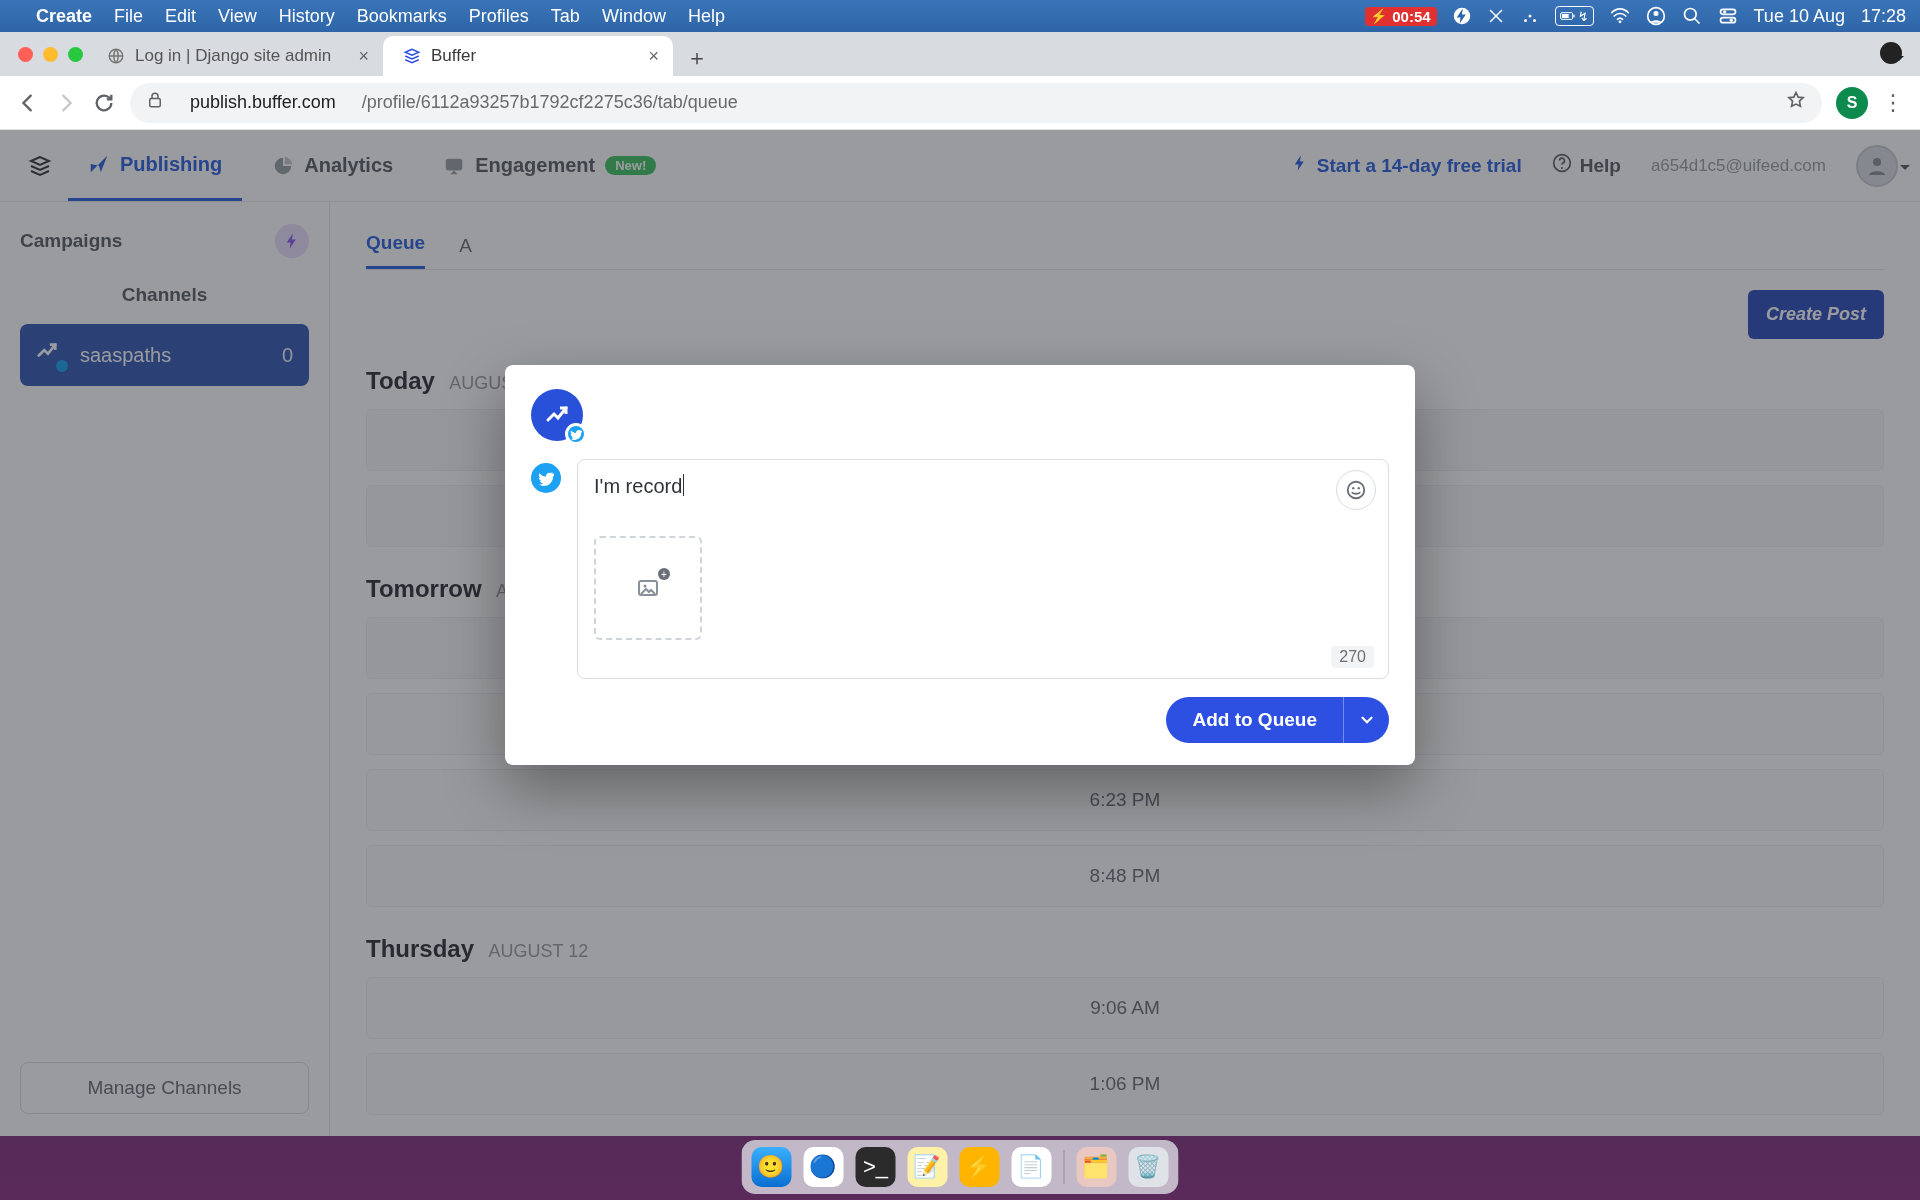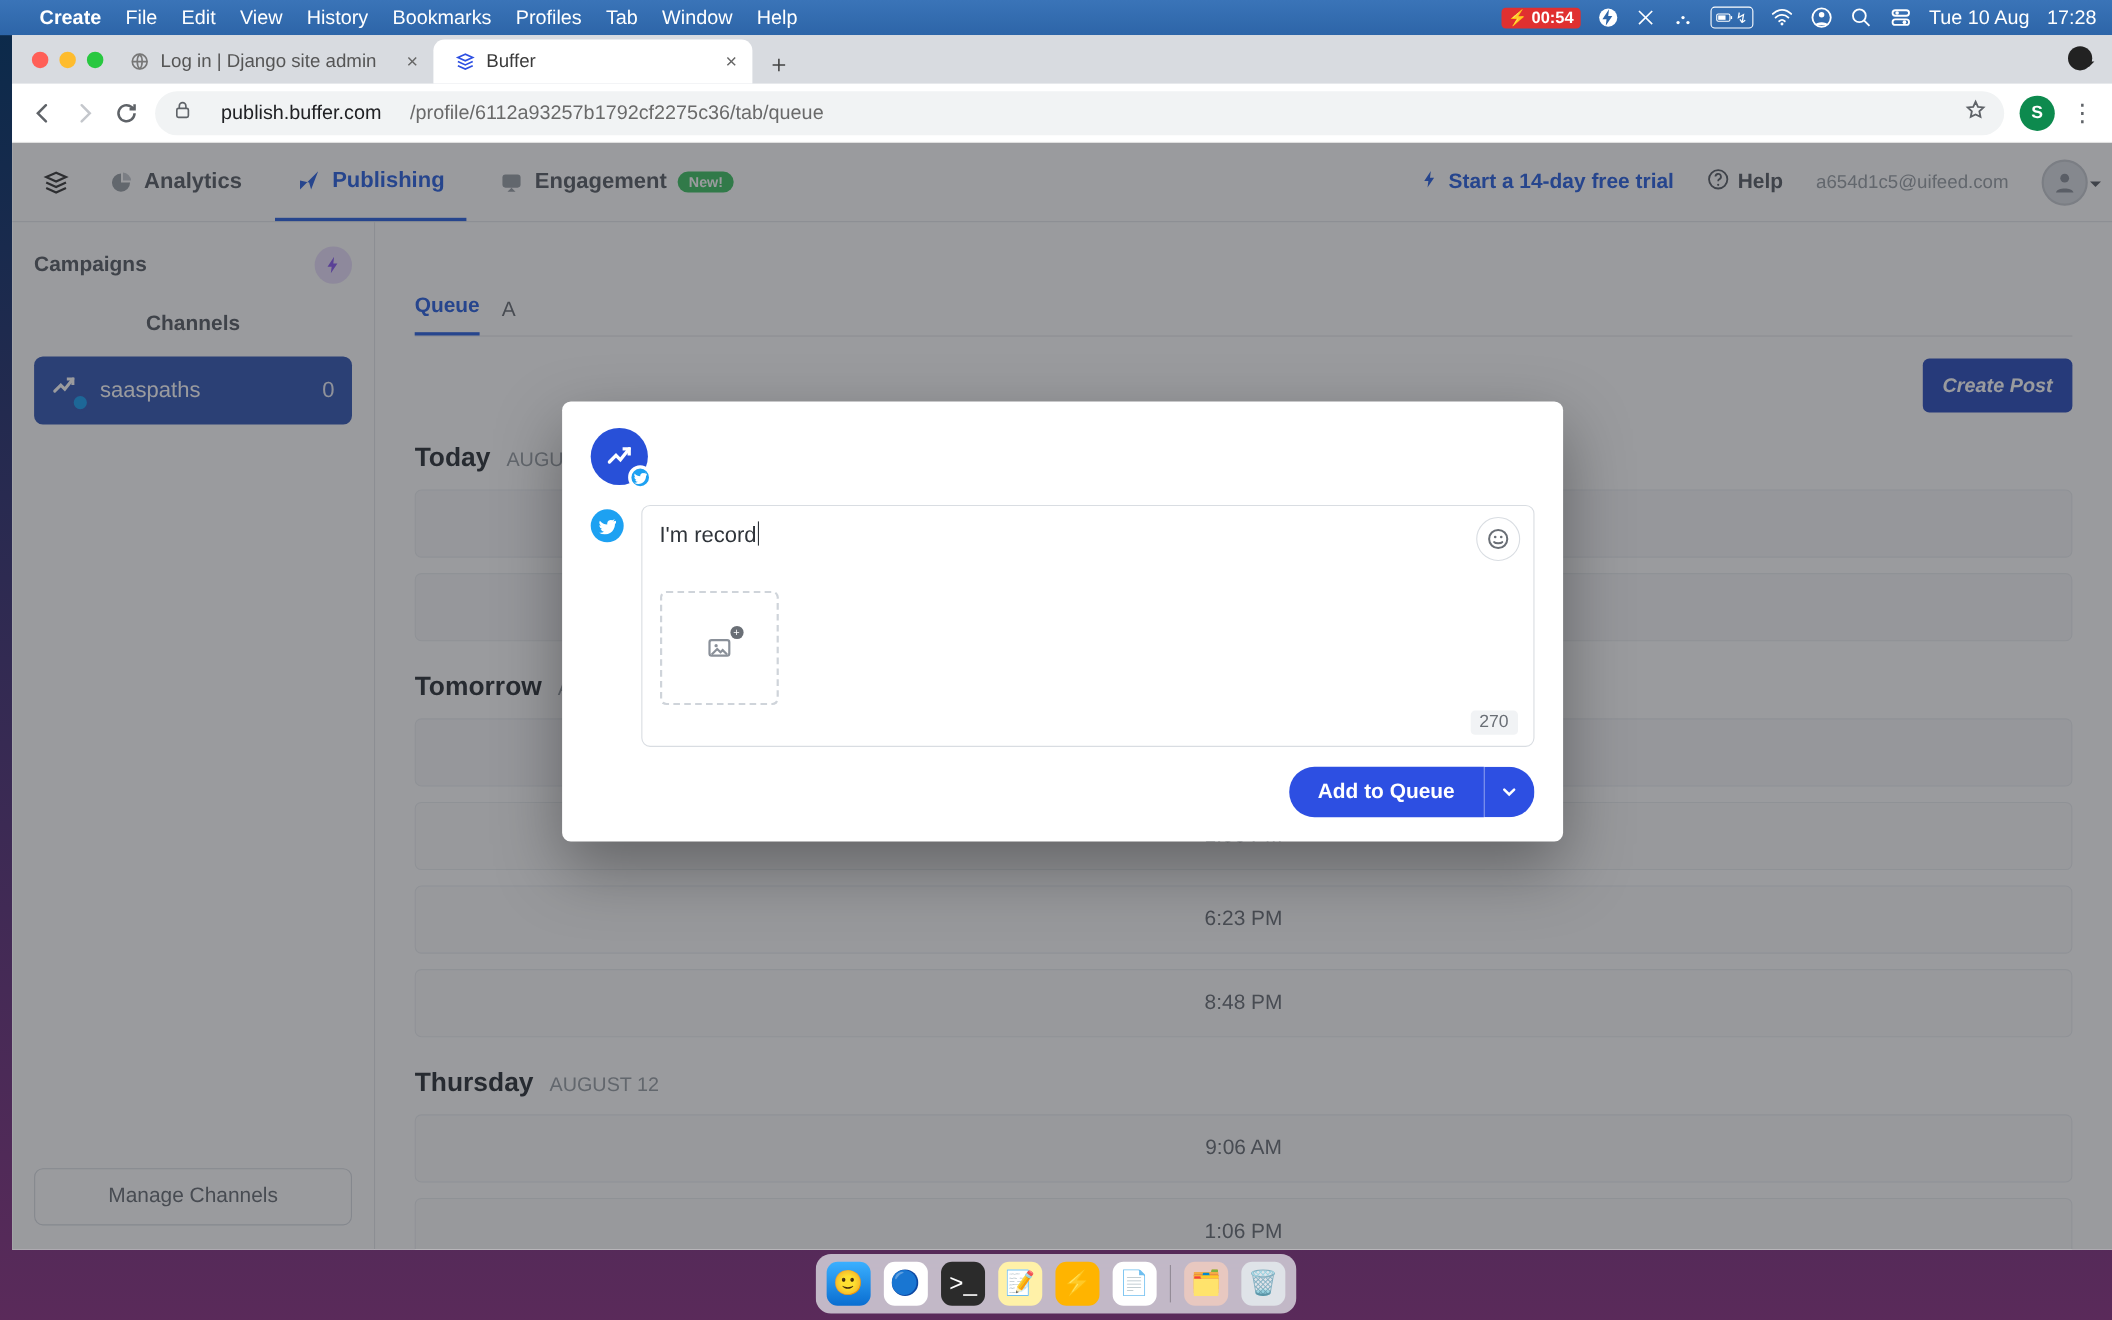--- a/index.html
+++ b/index.html
@@ -18,21 +18,21 @@
   .menubar .right { gap:16px; }
   .menubar .apple { font-size:20px; }
   .menubar .app { font-weight:700; }
   .menubar .icon { display:inline-flex; align-items:center; }
   .menubar svg { fill:#fff; }
   .batt-pill { border:1.5px solid #fff; border-radius:4px; padding:1px 4px; font-size:13px; display:inline-flex; align-items:center; gap:2px;}
   .timer { background:#e03030; padding:1px 6px; border-radius:4px; font-size:15px; font-weight:700; display:inline-flex; align-items:center; gap:4px;}
   .timer::before{content:"⚡"; font-size:14px;}
 
   
-  .chrome { position:absolute; top:32px; left:11px; right:0; height: calc(1200px - 32px - 64px); background:#fff; }
+  .chrome { position:absolute; top:32px; left:0; right:0; height: calc(1200px - 32px - 64px); background:#fff; }
   .tabstrip { height:44px; background:#d8dbe0; display:flex; align-items:flex-end; padding-left:12px; position:relative;}
   .traffic { display:flex; gap:10px; align-items:center; height:100%; padding:0 10px 0 6px;}
   .dot{width:15px;height:15px;border-radius:50%;}
   .dot.r{background:#ff5f57;} .dot.y{background:#febc2e;} .dot.g{background:#28c840;}
   .tab { height:40px; min-width:290px; max-width:290px; border-radius:10px 10px 0 0; display:flex; align-items:center; padding:0 14px; font-size:17px; color:#3a3a3a; gap:10px; position:relative;}
   .tab.inactive { background:transparent; color:#555;}
   .tab.active { background:#ffffff;padding-left:20px; }
   .tab .favicon{width:18px;height:18px;display:inline-flex;align-items:center;justify-content:center;}
   .tab .close{margin-left:auto;color:#666;font-size:18px;}
   .newtab{width:36px;height:36px;display:flex;align-items:center;justify-content:center;color:#444;font-size:22px;margin-left:6px;}
@@ -71,21 +71,21 @@
   .side-head .chip{width:34px;height:34px;border-radius:50%;background:#e9dffb;display:flex;align-items:center;justify-content:center;color:#8a5cf0;}
   .side-sub{color:#5a5f66;font-size:19px;font-weight:600;margin-bottom:18px;text-align:center;}
   .channel{background:#3659b5;color:#fff;border-radius:8px;height:62px;display:flex;align-items:center;padding:0 16px;gap:14px;font-size:20px;}
   .channel .cicon{width:30px;height:30px;position:relative;}
   .channel .cicon svg{fill:#fff;}
   .channel .cicon .tw{position:absolute;right:-4px;bottom:-4px;width:16px;height:16px;border-radius:50%;background:#1da1f2;border:2px solid #3659b5;}
   .channel .count{margin-left:auto;opacity:.9;}
   .manage{margin-top:auto;border:1px solid #d9dde2;border-radius:8px;height:52px;display:flex;align-items:center;justify-content:center;color:#6a6f76;font-size:19px;}
 
   .main{flex:1;padding:22px 36px;overflow:hidden;}
-  .tabs{display:flex;gap:20px;border-bottom:1px solid #e6e8eb;height:46px;align-items:flex-end;position:relative;margin-top:36px;}
+  .tabs{display:flex;gap:34px;border-bottom:1px solid #e6e8eb;height:46px;align-items:flex-end;position:relative;}
   .tabs .t{font-size:19px;color:#6a6f76;padding-bottom:12px;}
   .tabs .t.active{color:#2d63e0;border-bottom:3px solid #2d63e0;font-weight:600;}
   .cta-row{display:flex;justify-content:flex-end;margin-top:20px;font-style:italic;}
   .cta{background:#2d4fbd;color:#fff;border-radius:6px;padding:14px 18px;font-size:18px;font-weight:600;}
 
   .day{margin-top:28px;}
   .day h3{font-size:24px;color:#2f343a;display:inline-block;margin-right:10px;}
   .day .sub{color:#9aa0a6;font-size:18px;}
   .slot{height:62px;border:1px solid #eceef1;border-radius:6px;margin-top:14px;display:flex;align-items:center;justify-content:center;color:#6a6f76;font-size:19px;background:#fbfbfc;}
   .slot.ghost{background:#f7f8fa;border-style:solid;color:transparent;}
@@ -260,32 +260,32 @@
   </div>
 
   <div class="page">
 
     <div class="topbar">
       <span class="brand">
           <svg class="i24" viewBox="0 0 24 24">
             <path d="M12 3 3 7l9 4 9-4-9-4zm-9 9 9 4 9-4M3 17l9 4 9-4" fill="none" stroke="#3a3a3a" stroke-width="2"></path>
           </svg>
         </span>
+      <div class="navitem active">
+        <span class="nicon"><svg class="i22" viewBox="0 0 24 24">
+              <path d="M3 21 21 3 14 21l-2-7-9-2z" fill="#2d63e0"></path>
+            </svg></span>
+        <span>Publishing</span>
+      </div>
       <div class="navitem">
         <span class="nicon"><svg class="i22" viewBox="0 0 24 24">
               <path d="M12 3a9 9 0 1 0 9 9h-9V3z" fill="#9aa0a6"></path>
               <path d="M14 2v8h8a9 9 0 0 0-8-8z" fill="#c6cad0"></path>
             </svg></span>
         <span>Analytics</span>
-      </div>
-      <div class="navitem active">
-        <span class="nicon"><svg class="i22" viewBox="0 0 24 24">
-              <path d="M3 21 21 3 14 21l-2-7-9-2z" fill="#2d63e0"></path>
-            </svg></span>
-        <span>Publishing</span>
       </div>
       <div class="navitem">
         <span class="nicon"><svg class="i22" viewBox="0 0 24 24">
               <rect x="3" y="4" width="18" height="13" rx="3" fill="#9aa0a6"></rect>
               <path d="M8 21l4-4 4 4" fill="#9aa0a6"></path>
             </svg></span>
         <span>Engagement</span>
         <span class="pill">New!</span>
       </div>
       <div class="topbar-right">

